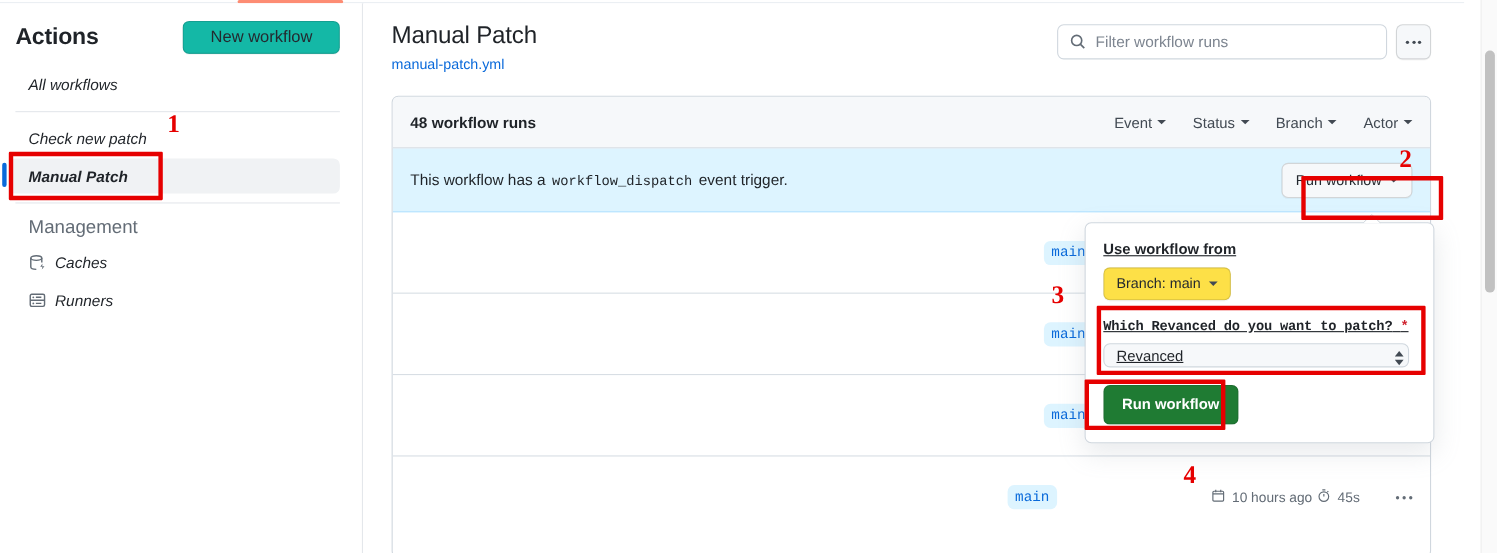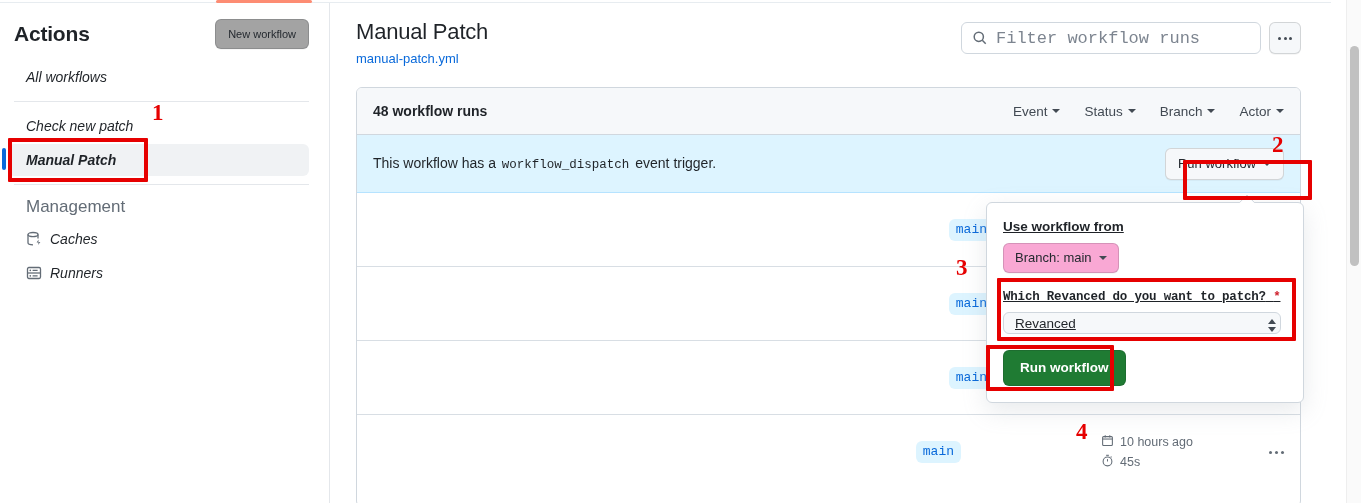--- a/index.html
+++ b/index.html
@@ -30,23 +30,23 @@
     position: absolute; left: 0; top: 3px; width: 330px; height: 500px;
     background: #ffffff; border-right: 1px solid #e4e7eb;
     padding: 0;
   }
   .sidebar-head {
     display: flex; align-items: center; justify-content: space-between;
     padding: 16px 20px 10px 14px;
   }
   .sidebar-title { font-size: 21px; font-weight: 700; letter-spacing: -0.2px; color:#1f2328; }
   .new-workflow-btn {
-    font-size: 11px; color: #24292f; background: #a3a3a3;
+    font-size: 15px; color: #24292f; background: #14b8a6;
     border: 1px solid rgba(27,31,36,0.16); border-radius: 6px;
-    padding: 5px 12px; line-height: 18px; cursor: pointer; white-space: nowrap;
+    padding: 5px 24px; line-height: 18px; cursor: pointer; white-space: nowrap;
     box-shadow: 0 1px 0 rgba(27,31,36,0.04);
   }
 
   .nav-list { padding: 0; margin: 0; list-style: none; }
   .nav-item {
     position: relative; display: flex; align-items: center; gap: 8px;
     font-size: 14px; color: #1f2328; line-height: 20px;
     padding: 6px 10px 6px 18px; margin: 2px 20px 2px 8px;
     border-radius: 6px; cursor: pointer; min-height: 30px; font-style: italic;
   }
@@ -77,22 +77,22 @@
   .page-title { font-size: 22px; font-weight: 400; color: #1f2328; line-height: 30px; letter-spacing: -0.2px;}
   .page-sub { font-size: 13px; color: #0969da; line-height: 20px; margin-top: 2px; cursor: pointer; }
   .head-right { display: flex; align-items: center; gap: 8px; margin-top: 5px; }
   .filter-box {
     position: relative; width: 300px; height: 32px;
     border: 1px solid #d0d7de; border-radius: 6px; background: #fff;
     display: flex; align-items: center; padding: 0 10px 0 32px;
   }
   .filter-box .srch { position: absolute; left: 10px; top: 7px; color:#636c76; }
   .filter-input {
-    border: 0; outline: 0; font-size: 17px; color:#1f2328; width: 100%;
-    background: transparent; font-family: Liberation Mono, monospace;
+    border: 0; outline: 0; font-size: 14px; color:#1f2328; width: 100%;
+    background: transparent; font-family: Liberation Sans, sans-serif;
   }
   .filter-input::placeholder { color: #7d8590; }
   .kebab-btn {
     width: 32px; height: 32px; border: 1px solid rgba(27,31,36,0.16); border-radius: 6px;
     background: #f6f8fa; display:flex; align-items:center; justify-content:center; cursor:pointer;
     box-shadow: 0 1px 0 rgba(27,31,36,0.04);
   }
   .kebab-dots { display:flex; gap:2.5px; }
   .kebab-dots i { width:3px; height:3px; border-radius:50%; background:#424a53; display:block; }
 
@@ -134,21 +134,21 @@
     display: flex; align-items: center; height: 74px;
     border-bottom: 1px solid #d8dee4; padding: 0 16px; position: relative;
   }
   .run-row:last-child { border-bottom: 0; }
   .run-left { flex: 1; }
   .branch-badge {
     font-family: "Liberation Mono", monospace; font-size: 13px; color: #0969da;
     background: #ddf4ff; border-radius: 6px; padding: 2px 7px; line-height: 18px;
   }
   .run-meta {
-    width: 150px; margin-left: 140px; display: flex; flex-direction: column; gap: 4px;
+    width: 150px; margin-left: 140px; display: flex; flex-direction: row; gap: 4px;
     font-size: 12.5px; color: #636c76;
   }
   .meta-line { display: flex; align-items: center; gap: 6px; }
   .run-kebab { margin-left: 18px; display:flex; gap:3px; }
   .run-kebab i { width:3px;height:3px;border-radius:50%;background:#636c76;display:block; }
 
   
   .popover {
     position: absolute; left: 986px; top: 202px; width: 318px;
     background: #fff; border: 1px solid #d0d7de; border-radius: 6px;
@@ -158,21 +158,21 @@
     position: absolute; top: -9px; left: 252px; width: 16px; height: 9px; overflow: hidden;
   }
   .popover .arrow-out::after {
     content:""; position:absolute; left:1px; top:3px; width:13px; height:13px;
     background:#fff; border-left:1px solid #d0d7de; border-top:1px solid #d0d7de;
     transform: rotate(45deg); border-radius: 2px;
   }
   .pop-label { font-size: 13.5px; font-weight: 600; color: #1f2328; margin-bottom: 9px; }
   .branch-select-btn {
     display:inline-flex; align-items:center; gap: 7px;
-    font-size: 13px; color: #24292f; background: #f9a8d4;
+    font-size: 13px; color: #24292f; background: #fde047;
     border: 1px solid rgba(27,31,36,0.16); border-radius: 6px;
     padding: 4px 11px; line-height: 20px; cursor: pointer;
     box-shadow: 0 1px 0 rgba(27,31,36,0.04);
   }
   .field-label {
     font-family: "Liberation Mono", monospace; font-size: 12.5px;
     font-weight: 700; color: #1f2328; margin: 17px 0 8px 0; letter-spacing:-0.2px;
   }
   .req-star { color: #cf222e; font-weight: 700; }
   .sel-wrap { position: relative; }

